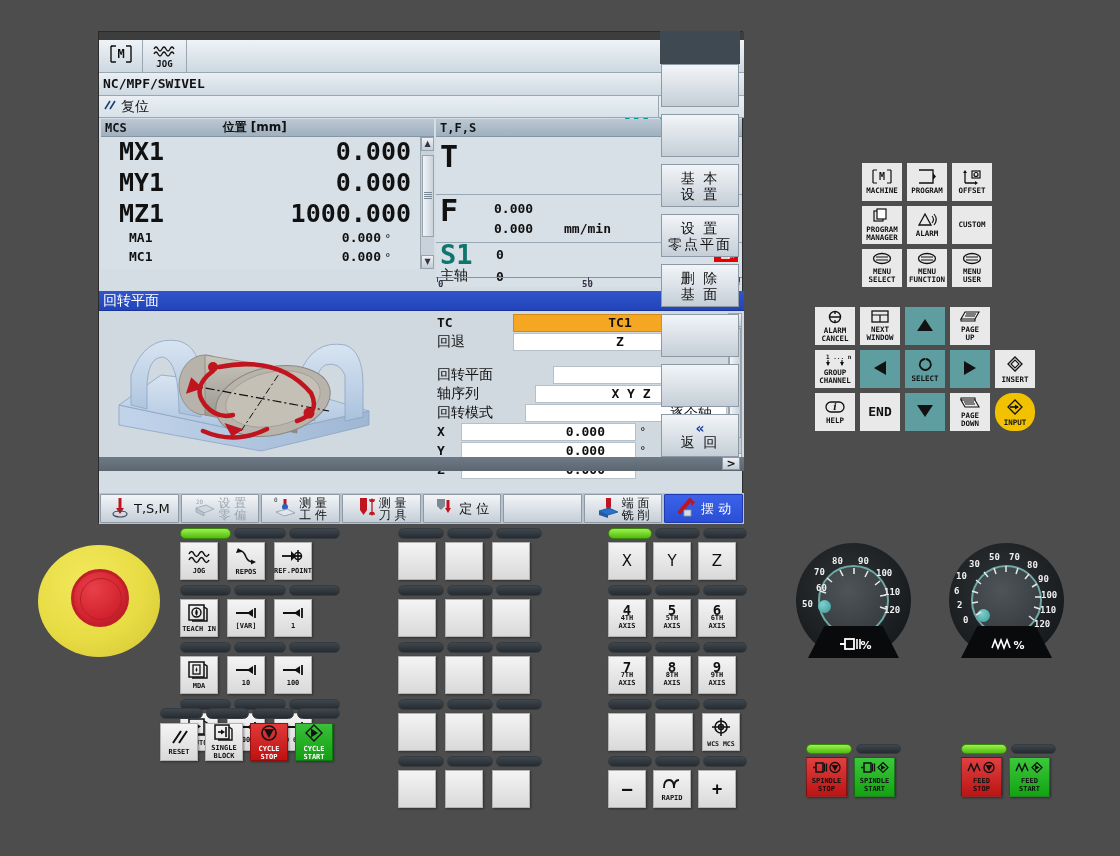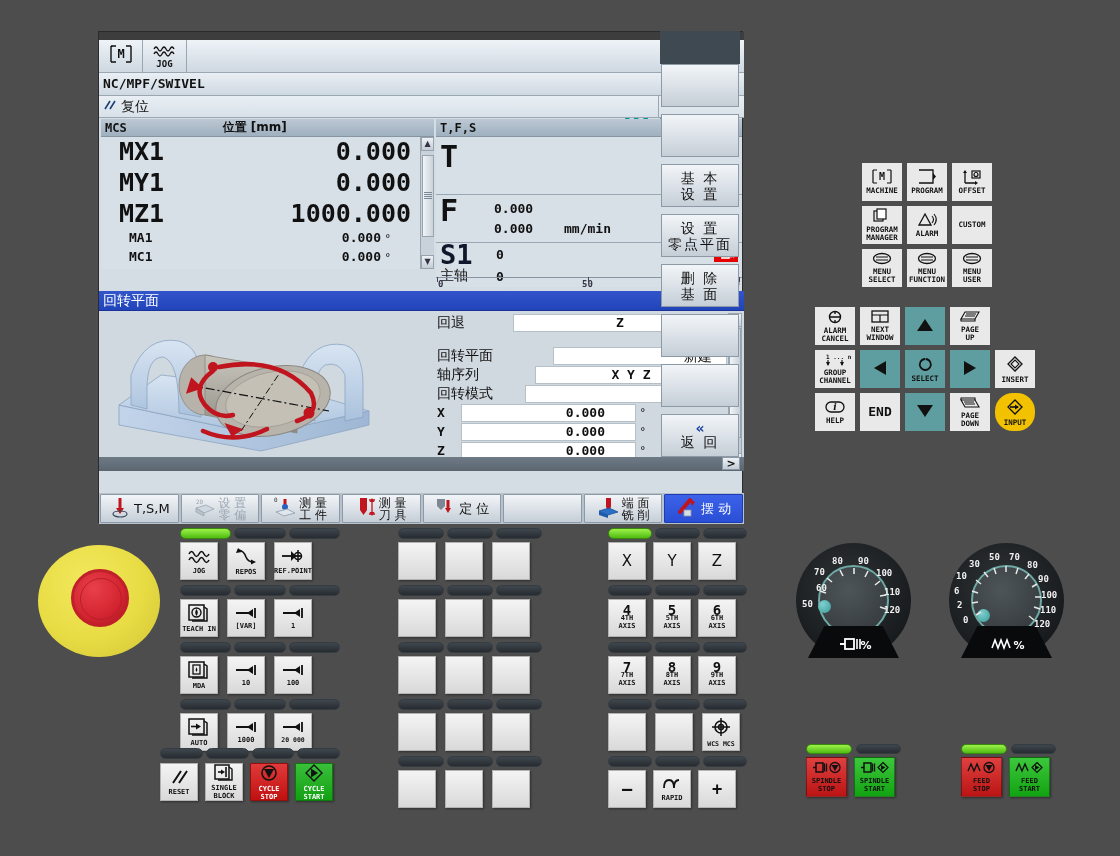--- a/index.html
+++ b/index.html
@@ -142,21 +142,21 @@
   .tfs-f .v1 { position:absolute; left:58px; top:6px; font-family:"DejaVu Sans Mono",monospace;
                font-size:13px; font-weight:bold; color:#111; }
   .tfs-f .v2 { position:absolute; left:58px; top:26px; font-family:"DejaVu Sans Mono",monospace;
                font-size:13px; font-weight:bold; color:#111; }
   .tfs-f .unit { position:absolute; left:128px; top:26px; font-family:"DejaVu Sans Mono",monospace;
                  font-size:13px; font-weight:bold; color:#111; }
   .tfs-f .pct { position:absolute; right:6px; top:26px; font-family:"DejaVu Sans Mono",monospace;
                 font-size:13px; font-weight:bold; color:#111; }
   .tfs-s { height:44px; position:relative; }
   .tfs-s .lab { position:absolute; left:4px; top:-4px; font-family:"DejaVu Sans Mono",monospace;
-                font-size:27px; font-weight:bold; color:#0f172a; }
+                font-size:27px; font-weight:bold; color:#0f766e; }
   .tfs-s .sub { position:absolute; left:4px; top:24px; font-size:14px; color:#111; }
   .tfs-s .v1 { position:absolute; left:60px; top:4px; font-family:"DejaVu Sans Mono",monospace;
                font-size:13px; font-weight:bold; color:#111; }
   .tfs-s .v2 { position:absolute; left:60px; top:26px; font-family:"DejaVu Sans Mono",monospace;
                font-size:13px; font-weight:bold; color:#111; }
   .tfs-s .pct { position:absolute; right:5px; top:24px; font-family:"DejaVu Sans Mono",monospace;
                 font-size:14px; font-weight:bold; color:#111; }
   .sp-badge { position:absolute; right:4px; top:1px; width:24px; height:18px;
               background:#e60000; display:flex; align-items:center; justify-content:center;}
   .sp-badge svg { display:block; }
@@ -502,20 +502,24 @@
             <path d="M118,54 q60,-12 92,26 q10,20 -14,28" stroke="#c0141e" stroke-width="4.5" fill="none" stroke-linecap="round"></path>
             <path d="M102,118 q32,14 64,-2" stroke="#c0141e" stroke-width="4.5" fill="none" stroke-linecap="round"></path>
             <circle cx="112" cy="54" r="5" fill="#c0141e"></circle>
             <circle cx="208" cy="100" r="5.5" fill="#c0141e"></circle>
             <polygon points="92,64 82,78 100,78" fill="#c0141e" transform="rotate(-18 92 70)"></polygon>
             <polygon points="132,124 122,112 142,114" fill="#c0141e" transform="rotate(12 132 118)"></polygon>
           </svg>
         </div>
 
         <div class="fields">
+          <div class="frow">
+            <span class="flab mono">TC</span>
+            <span class="fval sel">TC1</span>
+          </div>
           <div class="frow">
             <span class="flab">回退</span>
             <span class="fval">Z</span>
           </div>
           <div style="height:14px"></div>
           <div class="frow">
             <span class="flab">回转平面</span>
             <span style="width:40px"></span>
             <span class="fval cn">新建</span>
           </div>
@@ -1040,21 +1044,21 @@
           <svg width="24" height="12" viewBox="0 0 24 12">
             <path d="M2,6 L15,6 M21,1 L21,11" stroke="#111" stroke-width="1.8"></path>
             <polygon points="19,2 13,6 19,10" fill="#111"></polygon>
           </svg>
         </span>
         <span style="font-size:6.5px">20 000</span>
       </div>
     </div>
   </div>
 
-  <div class="keygrp" style="left:160px; top:748px;">
+  <div class="keygrp" style="left:160px; top:708px;">
     <div class="ledbar" style="width:180px; margin-bottom:4px;">
       <div class="seg"></div>
       <div class="seg"></div>
       <div class="seg"></div>
       <div class="seg"></div>
     </div>
     <div style="display:flex;gap:7px;">
       <div class="mkey">
         <span class="gly">
           <svg width="22" height="16" viewBox="0 0 22 16">

